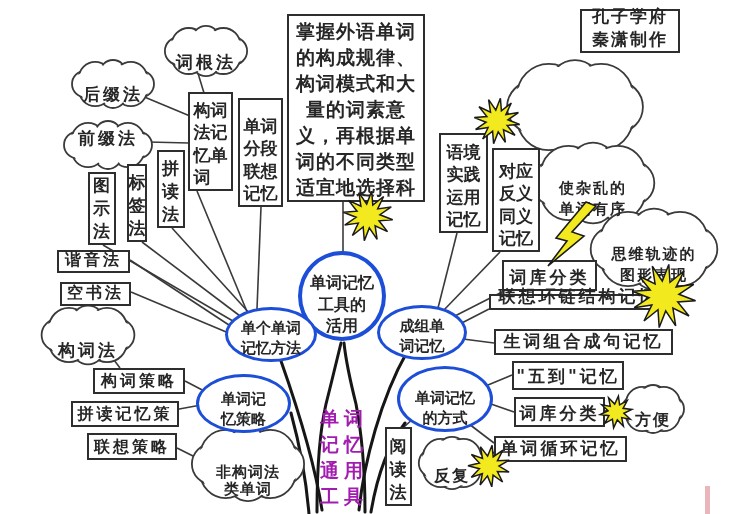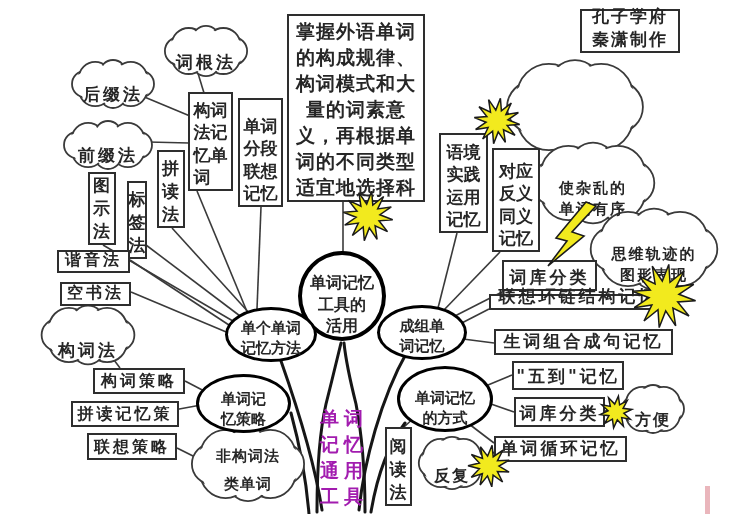--- a/index.html
+++ b/index.html
@@ -2,21 +2,21 @@
 <html><head>
 <meta charset="utf-8">
 <style>
   html,body{margin:0;padding:0;background:#888;}
   .canvas{position:relative;width:746px;height:514px;background:#ffffff;overflow:hidden;
           font-family:"DejaVu Sans","Liberation Sans",sans-serif;color:#222;}
   svg.layer{position:absolute;left:0;top:0;}
   .node{position:absolute;box-sizing:border-box;display:flex;align-items:flex-end;justify-content:center;
         text-align:center;font-weight:700;color:#262626;}
   .rbox{border:2px solid #2e2e2e;background:#fff;}
-  .ell{border:3px solid #000000;border-radius:50%;background:#fff;white-space:pre-line;
+  .ell{border:3px solid #1d4ed8;border-radius:50%;background:#fff;white-space:pre-line;
        font-size:15px;line-height:1.32;}
   .hub{border-width:4px;font-size:16px;line-height:1.35;}
   .ctext{white-space:pre-line;}
   .v2{width:2em;word-break:break-all;line-height:1.33;text-align:left;}
   .v1{width:1.05em;word-break:break-all;line-height:1.35;text-align:left;}
   .htext{font-size:16px;letter-spacing:3px;}
   .pre{white-space:pre-line;}
   .red-title{font-size:19px;line-height:26px;letter-spacing:5px;width:calc(2em + 12px);
              word-break:break-all;text-align:left;font-weight:700;}
   .artifact{position:absolute;background:#eab6bc;}
@@ -268,21 +268,21 @@
 
   <div class="node rbox" style="left:188px;top:92px;width:45px;height:99px">
     <div class="v2" style="font-size:17px">构词法记忆单词</div>
   </div>
   <div class="node rbox" style="left:238px;top:98px;width:45px;height:109px">
     <div class="v2" style="font-size:17px">单词分段联想记忆</div>
   </div>
   <div class="node rbox" style="left:157px;top:150px;width:28px;height:78px">
     <div class="v1" style="font-size:17px">拼读法</div>
   </div>
-  <div class="node rbox" style="left:127px;top:181px;width:20px;height:78px">
+  <div class="node rbox" style="left:127px;top:164px;width:20px;height:78px">
     <div class="v1" style="font-size:17px">标签法</div>
   </div>
   <div class="node rbox" style="left:88px;top:172px;width:28px;height:73px">
     <div class="v1" style="font-size:17px">图示法</div>
   </div>
   <div class="node rbox htext" style="left:57px;top:250px;width:73px;height:23px">谐音法</div>
   <div class="node rbox htext" style="left:60px;top:282px;width:71px;height:24px">空书法</div>
 
   <div class="node rbox" style="left:439px;top:133px;width:49px;height:100px">
     <div class="v2" style="font-size:17px">语境实践运用记忆</div>
@@ -317,29 +317,29 @@
 的方式</div>
   <div class="node ell" style="left:196px;top:374px;width:95px;height:59px">单词记
 忆策略</div>
 
   <div class="node" style="left:320px;top:399px;width:48px;height:110px">
     <div class="red-title" style="color: #a21caf;">单词记忆通用工具</div>
   </div>
 
   <div class="node ctext" style="left:167px;top:28px;width:78px;height:46px;font-size:17px;letter-spacing:3px">词根法</div>
   <div class="node ctext" style="left:74px;top:62px;width:78px;height:44px;font-size:17px;letter-spacing:3px">后缀法</div>
-  <div class="node ctext" style="left:66px;top:123px;width:84px;height:44px;font-size:17px;letter-spacing:3px">前缀法</div>
+  <div class="node ctext" style="left:66px;top:106px;width:84px;height:44px;font-size:17px;letter-spacing:3px">前缀法</div>
   <div class="node ctext" style="left:44px;top:308px;width:88px;height:54px;font-size:17px;letter-spacing:3px">构词法</div>
   <div class="node ctext" style="left:535px;top:146px;width:116px;height:74px;font-size:15px;line-height:21px;letter-spacing:2px">使杂乱的
 单词有序</div>
   <div class="node ctext" style="left:594px;top:212px;width:120px;height:74px;font-size:15px;line-height:21px;letter-spacing:2px">思维轨迹的
 图形表现</div>
   <div class="node ctext" style="left:624px;top:387px;width:58px;height:44px;font-size:16px;letter-spacing:2px">方便</div>
   <div class="node ctext" style="left:421px;top:439px;width:62px;height:48px;font-size:16px;letter-spacing:2px">反复</div>
-  <div class="node ctext" style="left:195px;top:430px;width:106px;height:68px;font-size:15px;line-height:28px;letter-spacing:1px">非构词法
+  <div class="node ctext" style="left:195px;top:430px;width:106px;height:68px;font-size:15px;line-height:17px;letter-spacing:1px">非构词法
 类单词</div>
 
   <div class="artifact" style="left:705px;top:486px;width:5px;height:28px"></div>
 
   <svg id="over" class="layer" width="746" height="514" style="pointer-events:none">
       <polygon points="586,202 556,238 567,241 548,266 584,236 572,232 596,206" fill="#f2ea1e" stroke="#1c1c1c" stroke-width="1.6"></polygon>
       <polygon points="500.4,98.3 501.4,110.9 511.3,103.0 505.9,114.5 518.4,112.6 507.9,119.8 519.7,124.4 507.1,125.4 515.0,135.3 503.5,129.9 505.4,142.4 498.2,131.9 493.6,143.7 492.6,131.1 482.7,139.0 488.1,127.5 475.6,129.4 486.1,122.2 474.3,117.6 486.9,116.6 479.0,106.7 490.5,112.1 488.6,99.6 495.8,110.1" fill="#f2ea1e" stroke="#1a1a1a" stroke-width="1.5"></polygon>
       <polygon points="371.7,191.3 372.8,205.0 383.6,196.5 377.7,208.9 391.3,206.9 379.9,214.7 392.7,219.7 379.0,220.8 387.5,231.6 375.1,225.7 377.1,239.3 369.3,227.9 364.3,240.7 363.2,227.0 352.4,235.5 358.3,223.1 344.7,225.1 356.1,217.3 343.3,212.3 357.0,211.2 348.5,200.4 360.9,206.3 358.9,192.7 366.7,204.1" fill="#f2ea1e" stroke="#1a1a1a" stroke-width="1.5"></polygon>
       <polygon points="668.8,264.4 670.0,282.3 684.0,271.0 676.1,287.1 693.8,284.3 678.9,294.3 695.6,300.8 677.7,302.0 689.0,316.0 672.9,308.1 675.7,325.8 665.7,310.9 659.2,327.6 658.0,309.7 644.0,321.0 651.9,304.9 634.2,307.7 649.1,297.7 632.4,291.2 650.3,290.0 639.0,276.0 655.1,283.9 652.3,266.2 662.3,281.1" fill="#f2ea1e" stroke="#1a1a1a" stroke-width="1.5"></polygon>
       <polygon points="618.4,396.2 619.6,404.8 627.2,400.6 623.1,408.3 631.8,409.4 623.9,413.2 630.3,419.2 621.7,417.6 623.4,426.2 617.3,419.9 613.6,427.8 612.4,419.2 604.8,423.4 608.9,415.7 600.2,414.6 608.1,410.8 601.7,404.8 610.3,406.4 608.6,397.8 614.7,404.1" fill="#f2ea1e" stroke="#1a1a1a" stroke-width="1.5"></polygon>

